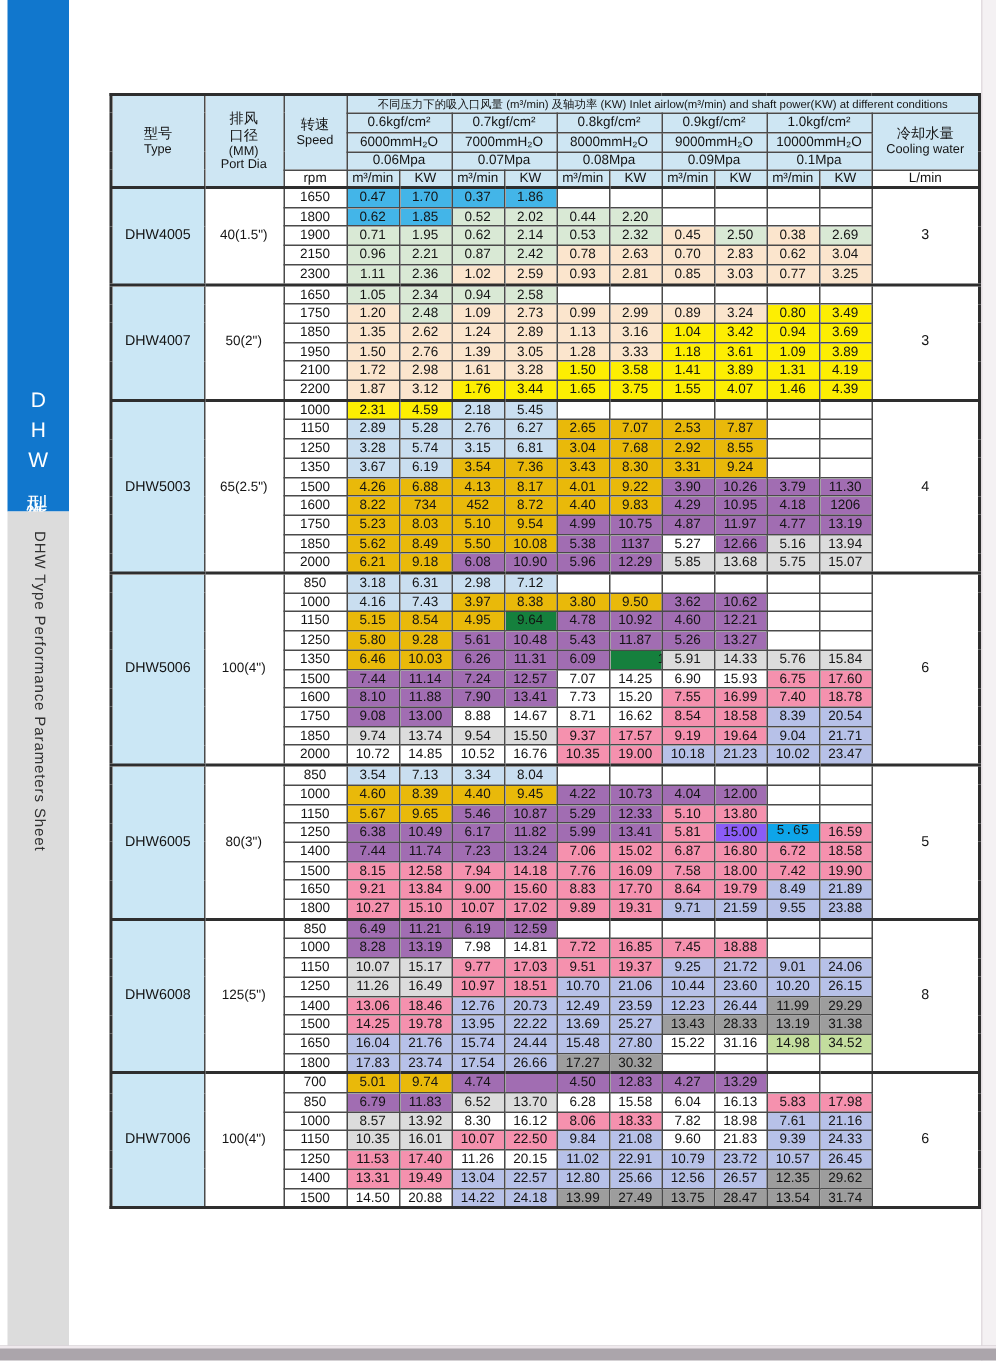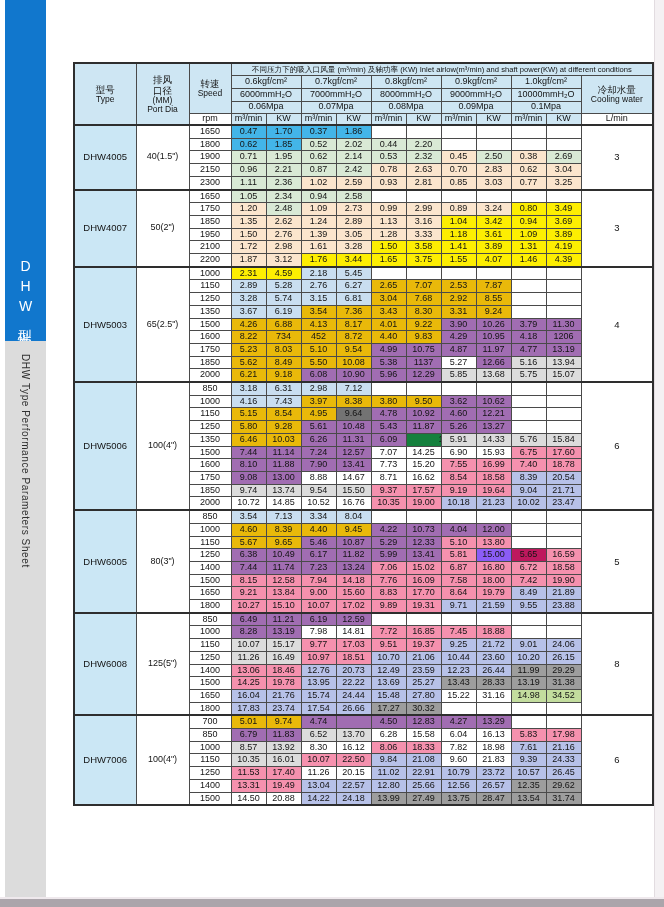--- a/index.html
+++ b/index.html
@@ -432,21 +432,21 @@
         <td class="val" style="background: rgb(161, 109, 178);">3.62</td>
         <td class="val" style="background: rgb(161, 109, 178);">10.62</td>
         <td class="val" style="background: rgb(255, 255, 255);"></td>
         <td class="val" style="background: rgb(255, 255, 255);"></td>
       </tr>
       <tr>
         <td class="rpm">1150</td>
         <td class="val" style="background: rgb(233, 185, 10);">5.15</td>
         <td class="val" style="background: rgb(233, 185, 10);">8.54</td>
         <td class="val" style="background: rgb(233, 185, 10);">4.95</td>
-        <td class="val" style="background: #737373;">9.64</td>
+        <td class="val" style="background: #15803d;">9.64</td>
         <td class="val" style="background: rgb(161, 109, 178);">4.78</td>
         <td class="val" style="background: rgb(161, 109, 178);">10.92</td>
         <td class="val" style="background: rgb(161, 109, 178);">4.60</td>
         <td class="val" style="background: rgb(161, 109, 178);">12.21</td>
         <td class="val" style="background: rgb(255, 255, 255);"></td>
         <td class="val" style="background: rgb(255, 255, 255);"></td>
       </tr>
       <tr>
         <td class="rpm">1250</td>
         <td class="val" style="background: rgb(233, 185, 10);">5.80</td>
@@ -583,21 +583,21 @@
       <tr>
         <td class="rpm">1250</td>
         <td class="val" style="background: rgb(161, 109, 178);">6.38</td>
         <td class="val" style="background: rgb(161, 109, 178);">10.49</td>
         <td class="val" style="background: rgb(161, 109, 178);">6.17</td>
         <td class="val" style="background: rgb(161, 109, 178);">11.82</td>
         <td class="val" style="background: rgb(161, 109, 178);">5.99</td>
         <td class="val" style="background: rgb(161, 109, 178);">13.41</td>
         <td class="val" style="background: rgb(245, 145, 174);">5.81</td>
         <td class="val" style="background: #8b5cf6;">15.00</td>
-        <td class="val" style="background: #be185d;">5.65</td>
+        <td class="val" style="background: #0ea5e9; font-family: Liberation Mono, monospace;">5.65</td>
         <td class="val" style="background: rgb(245, 145, 174);">16.59</td>
       </tr>
       <tr>
         <td class="rpm">1400</td>
         <td class="val" style="background: rgb(161, 109, 178);">7.44</td>
         <td class="val" style="background: rgb(161, 109, 178);">11.74</td>
         <td class="val" style="background: rgb(161, 109, 178);">7.23</td>
         <td class="val" style="background: rgb(161, 109, 178);">13.24</td>
         <td class="val" style="background: rgb(245, 145, 174);">7.06</td>
         <td class="val" style="background: rgb(245, 145, 174);">15.02</td>

